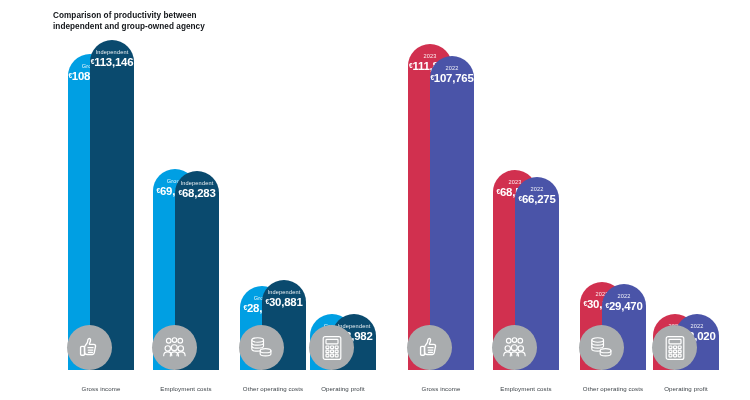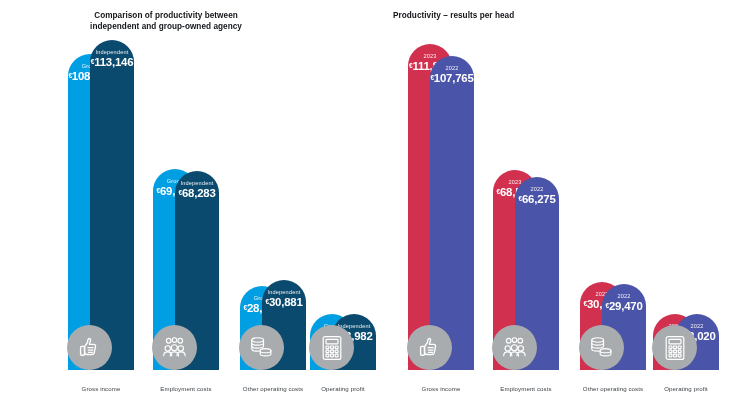--- a/index.html
+++ b/index.html
@@ -33,21 +33,21 @@
   .panel-title {
     position: absolute;
     top: 10px;
     font-size: 8.2px;
     font-weight: bold;
     line-height: 11px;
     color: #111418;
     letter-spacing: 0.05px;
     white-space: pre-line;
   }
-  .panel-left .panel-title  { left: 61px; width: 210px; text-align: center; }
+  .panel-left .panel-title  { left: 53px; width: 210px; }
   .panel-right .panel-title { left: 18px; width: 220px; }
 
   
   .plot {
     position: absolute;
     left: 0;
     top: 0;
     width: 375px;
     height: 400px;
   }
@@ -217,21 +217,20 @@
             <rect x="5" y="19.2" width="2.9" height="2.6" rx="0.5"></rect>
             <rect x="9.6" y="19.2" width="2.9" height="2.6" rx="0.5"></rect>
             <rect x="14.2" y="19.2" width="2.9" height="2.6" rx="0.5"></rect>
           </svg>
         </div>
         <div class="cat-label" style="left: 283px; width: 120px;">Operating profit</div>
       </div>
   </div>
 
   <div class="panel panel-right">
-    <div class="panel-title">Productivity – results per head</div>
     <div class="plot" id="plot-1">
         <div class="bar back" style="left: 33px; width: 44px; height: 326px; background: rgb(209, 48, 79);">
           <div class="bar-label" style="top:9px;">
             <div class="bar-series">2023</div>
             <div class="bar-value"><span class="cur">€</span>111,851</div>
           </div>
         </div>
         <div class="bar front" style="left: 55px; width: 44px; height: 314px; background: rgb(74, 84, 168);">
           <div class="bar-label" style="top:9px;">
             <div class="bar-series">2022</div>

